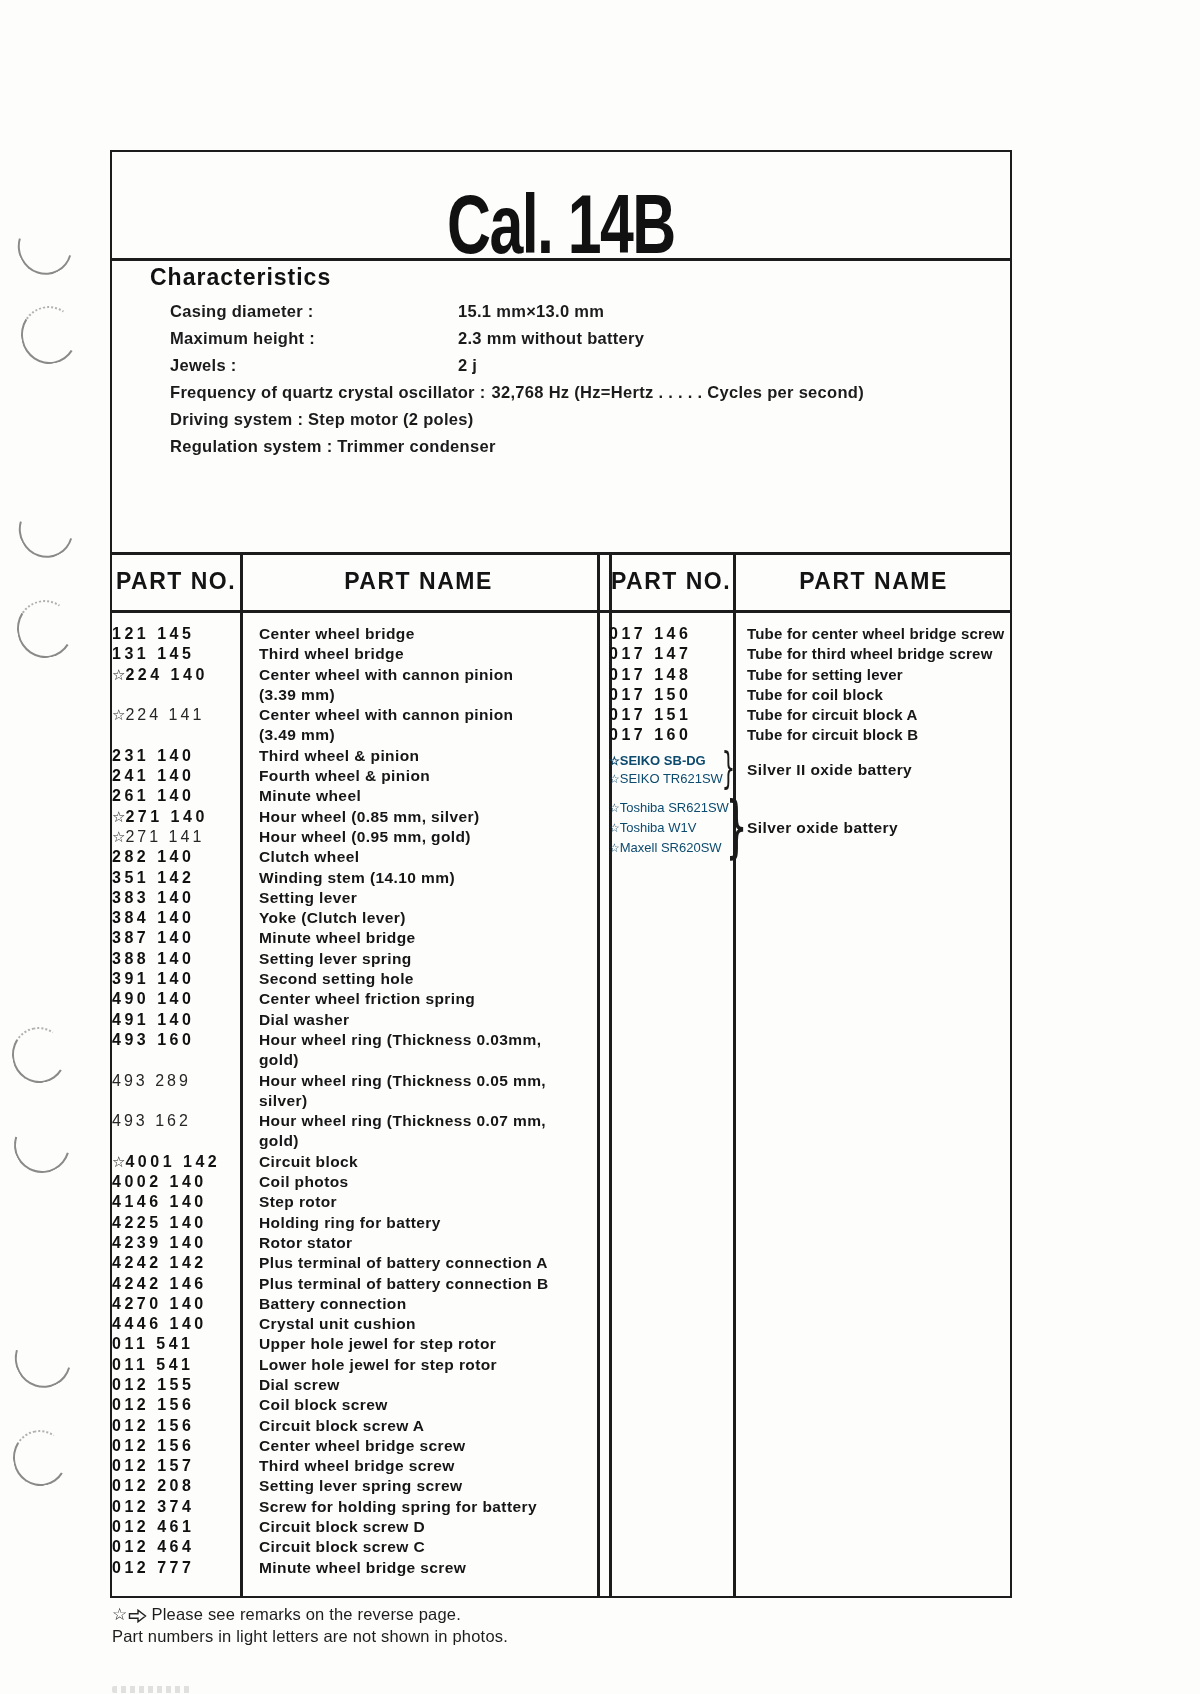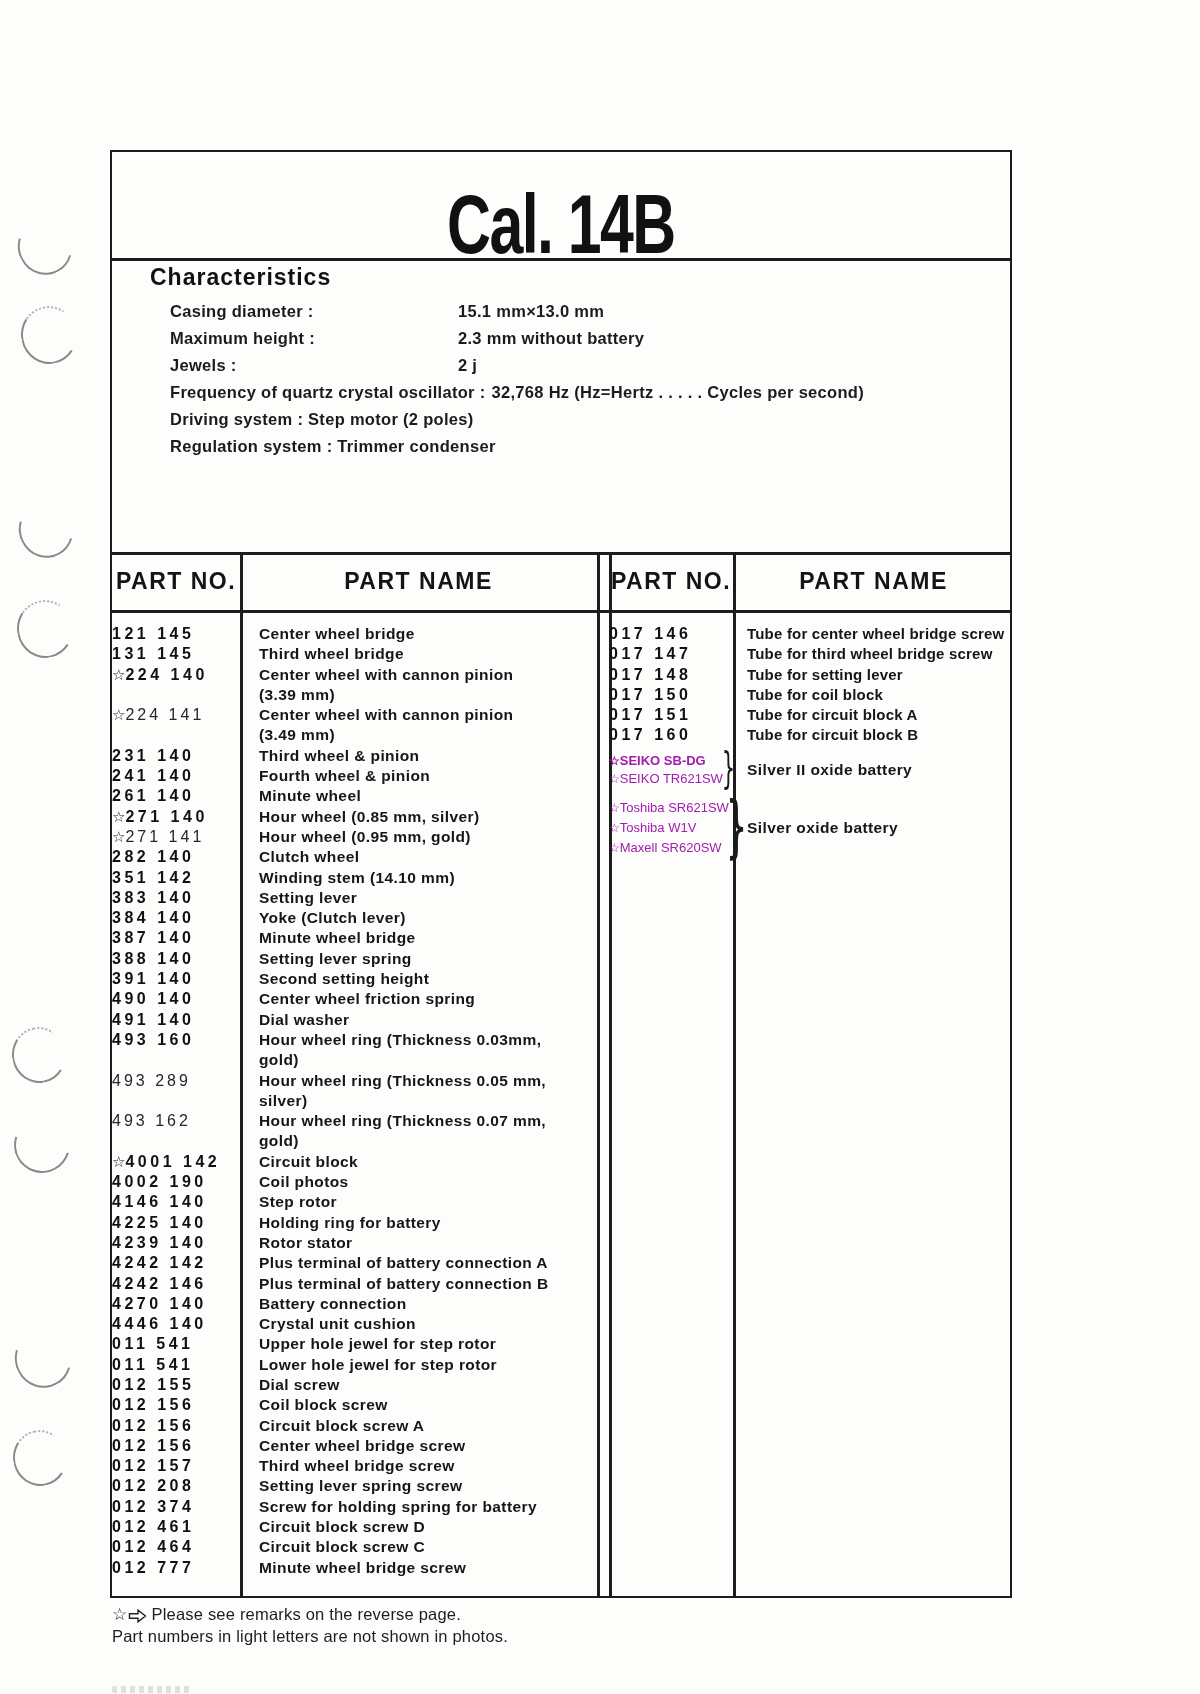--- a/index.html
+++ b/index.html
@@ -66,21 +66,21 @@
   .pname{
     padding-left:19px;font-size:15.5px;font-weight:bold;letter-spacing:0.4px;
     line-height:20.3px;white-space:nowrap;color:#161616;
   }
   .rows-right .pname{padding-left:14px;font-size:15px;letter-spacing:0.2px;}
 
   
   .bgroup{position:relative;}
   .bgroup.pair{margin-top:6px;}
   .bgroup.trio{margin-top:9px;}
-  .brand{white-space:nowrap;color:#a21caf;}
+  .brand{white-space:nowrap;color:#0c4a6e;}
   .bgroup.pair .brand{line-height:17.5px;font-size:13px;}
   .bgroup.trio .brand{line-height:20px;font-size:13px;}
   .brand .star{font-size:12px;}
   .brand.bold{font-weight:bold;font-size:13.5px;}
   .brace{
     position:absolute;left:106px;top:50%;
     transform:translateY(-52%) scaleX(0.5);
     font-family:"DejaVu Sans",sans-serif;color:#1a1a1a;line-height:1;
   }
   .bgroup.pair .brace{font-size:42px;}
@@ -246,21 +246,21 @@
         </div>
         <div class="prow">
           <span class="pno">388 140</span>
           <div class="pname">
             <div>Setting lever spring</div>
           </div>
         </div>
         <div class="prow">
           <span class="pno">391 140</span>
           <div class="pname">
-            <div>Second setting height</div>
+            <div>Second setting hole</div>
           </div>
         </div>
         <div class="prow">
           <span class="pno">490 140</span>
           <div class="pname">
             <div>Center wheel friction spring</div>
           </div>
         </div>
         <div class="prow">
           <span class="pno">491 140</span>
@@ -289,21 +289,21 @@
             <div>gold)</div>
           </div>
         </div>
         <div class="prow">
           <span class="pno"><span class="star">☆</span>4001 142</span>
           <div class="pname">
             <div>Circuit block</div>
           </div>
         </div>
         <div class="prow">
-          <span class="pno">4002 190</span>
+          <span class="pno">4002 140</span>
           <div class="pname">
             <div>Coil photos</div>
           </div>
         </div>
         <div class="prow">
           <span class="pno">4146 140</span>
           <div class="pname">
             <div>Step rotor</div>
           </div>
         </div>

